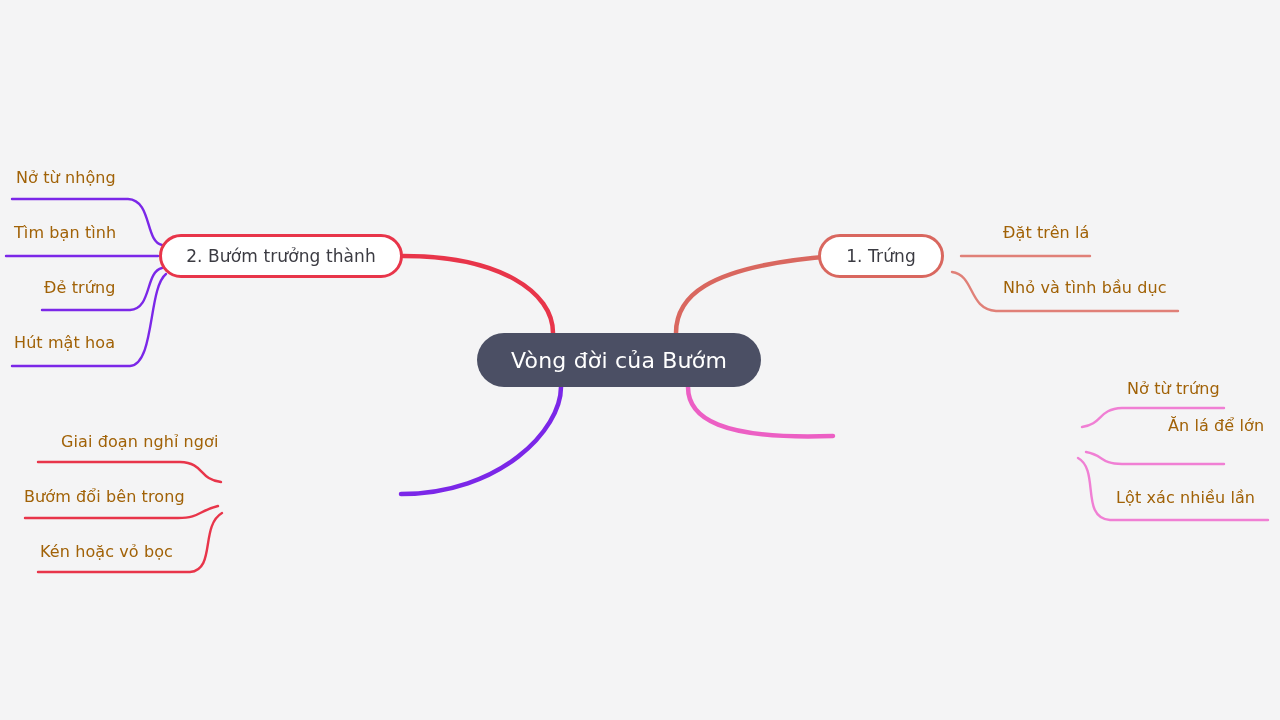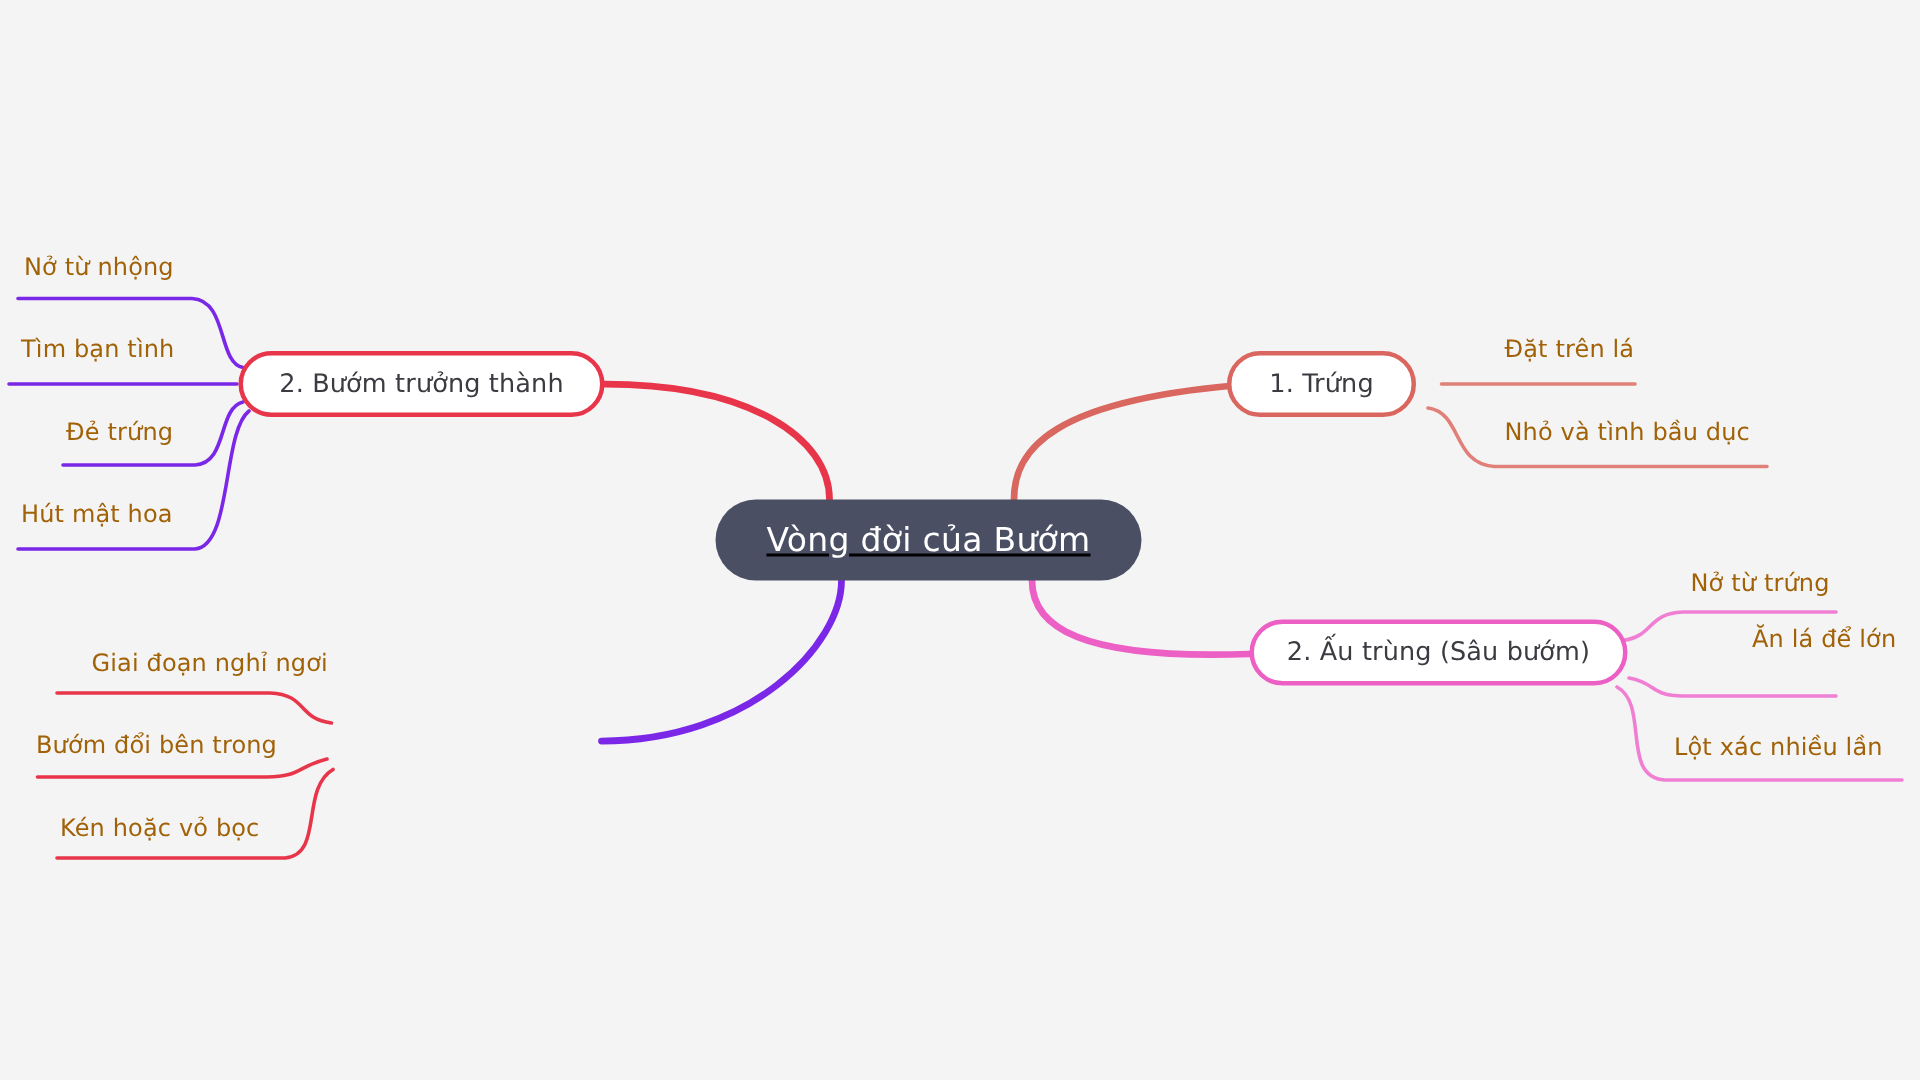--- a/index.html
+++ b/index.html
@@ -44,21 +44,20 @@
     letter-spacing: 0.1px;
   }
   #central-node {
     left: 477px;
     top: 333px;
     width: 284px;
     height: 54px;
     background: #4b4f64;
     border-radius: 27px;
     border: none;
-    text-decoration: underline;
   }
   #central-node .node-label {
     color: #ffffff;
     font-size: 22px;
     letter-spacing: 0.2px;
   }
   .branch-node {
     border-width: 3px;
     border-style: solid;
     height: 44px;
@@ -109,23 +108,20 @@
   </svg>
 
   <div class="node" id="central-node">
     <span class="node-label">Vòng đời của Bướm</span>
   </div>
 
   <div class="node branch-node" id="node-1" style="border-color:#d9675f">
     <span class="node-label">1. Trứng</span>
   </div>
 
-  <div class="node branch-node" id="node-2" style="border-color:#ec5fc4">
-    <span class="node-label">2. Ấu trùng (Sâu bướm)</span>
-  </div>
 
 
   <div class="node branch-node" id="node-4" style="border-color:#e8354a">
     <span class="node-label">2. Bướm trưởng thành</span>
   </div>
 
   <div class="leaf" style="left:1003px; top:223px;">Đặt trên lá</div>
   <div class="leaf" style="left:1003px; top:278px;">Nhỏ và tình bầu dục</div>
 
   <div class="leaf" style="left:1127px; top:379px;">Nở từ trứng</div>

